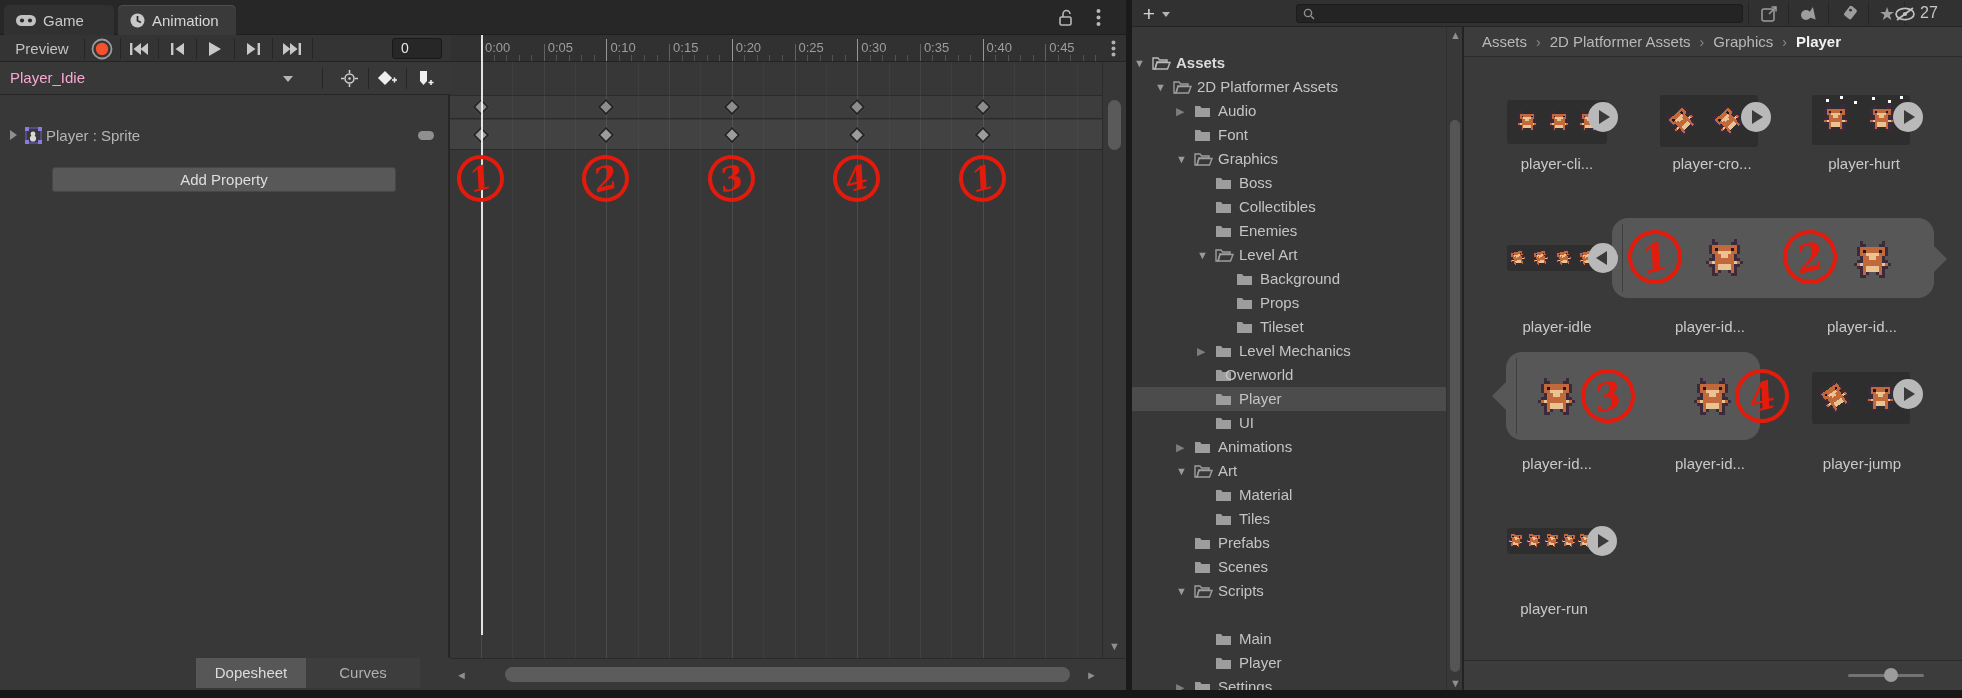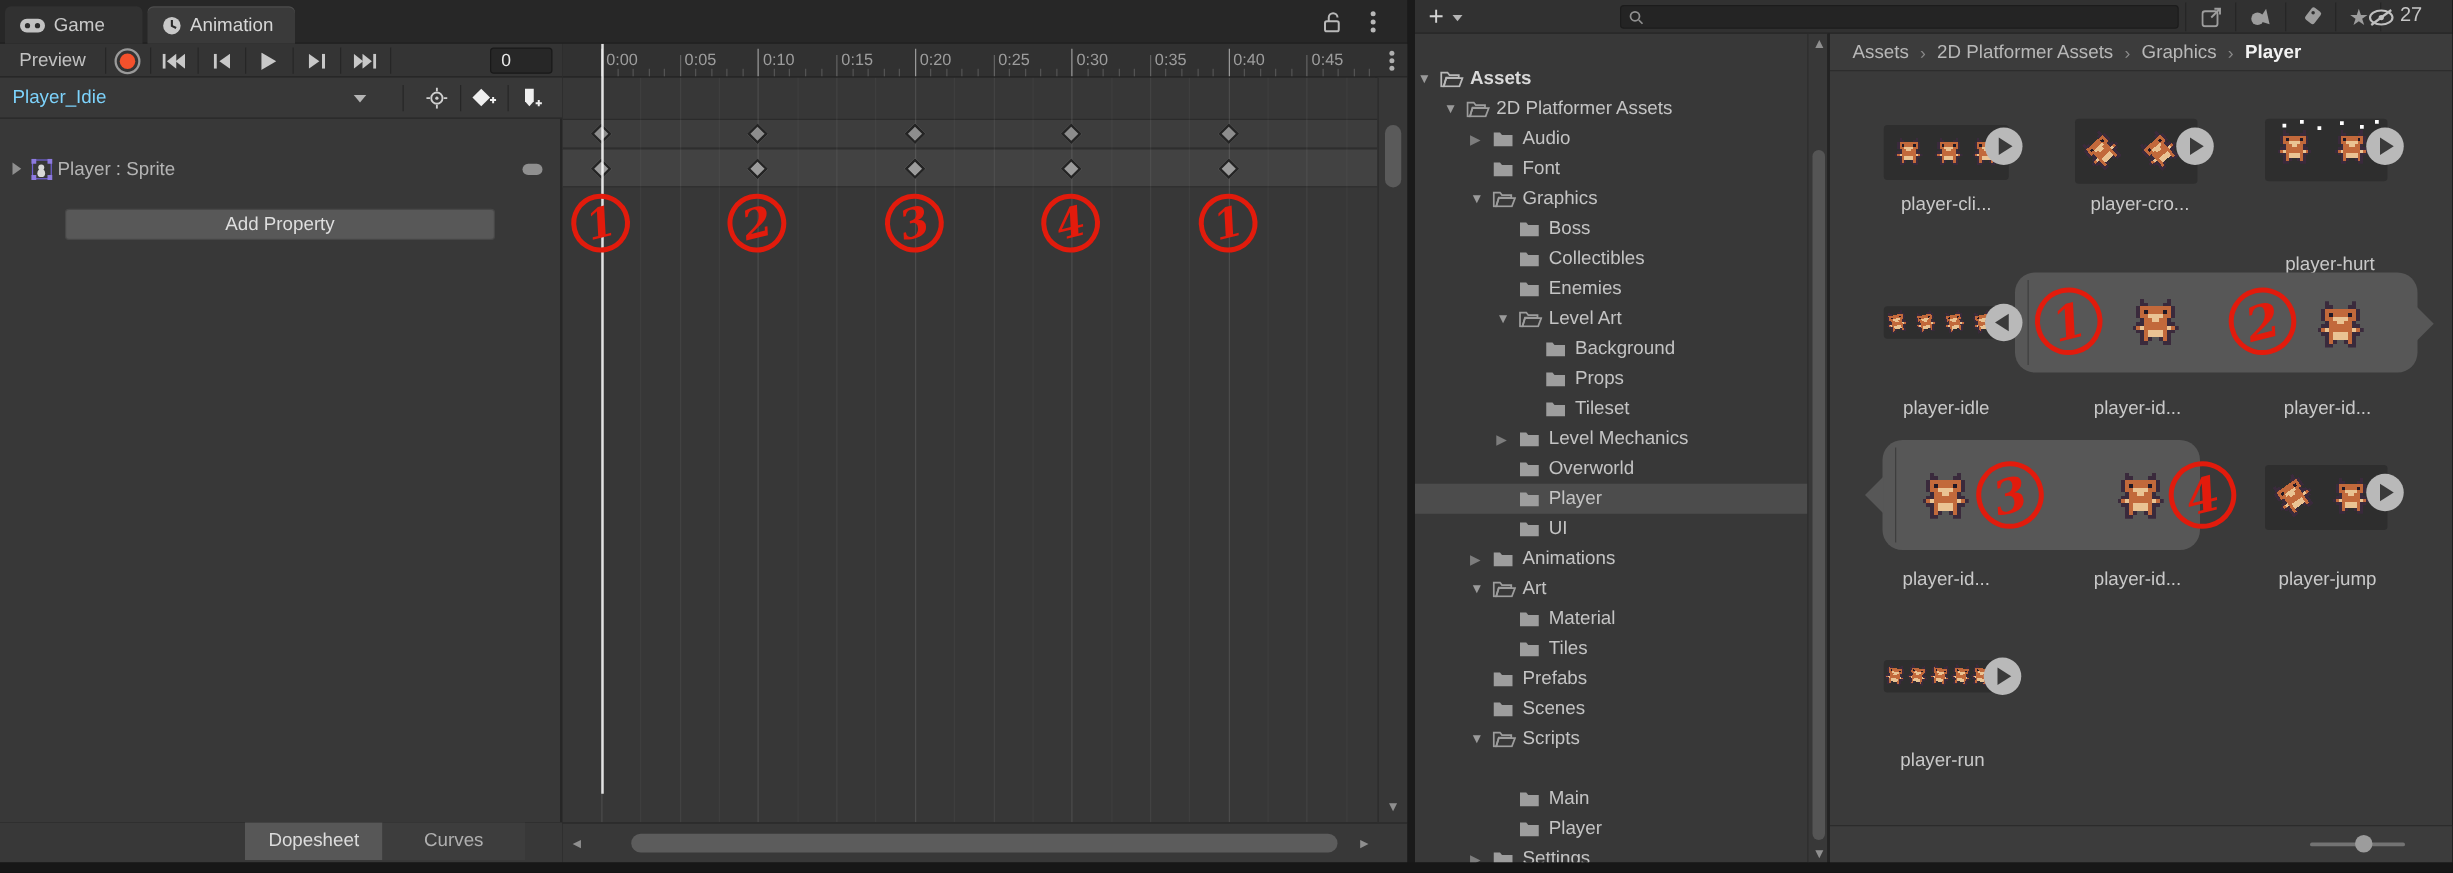--- a/index.html
+++ b/index.html
@@ -13,21 +13,21 @@
   .tab { position:absolute; top:5px; height:30px; border-radius:5px 5px 0 0; display:flex; align-items:center; gap:7px; padding:0 12px; color:#c9c9c9; font-size:15px; }
   .tab.inactive { background:#313131; }
   .tab.active   { background:#3a3a3a; box-shadow:inset 0 1px 0 #4e4e4e; color:#d6d6d6; }
 
   #anim-toolbar { left:0; top:35px; width:450px; height:27px; background:#343434; border-bottom:1px solid #232323; }
   .tb-sep { position:absolute; top:3px; width:1px; height:21px; background:#262626; }
   .tb-ic { position:absolute; top:0; height:27px; display:flex; align-items:center; justify-content:center; }
   #frame-field { position:absolute; left:392px; top:3px; width:50px; height:21px; background:#272727; border:1px solid #191919; border-radius:3px; color:#e8e8e8; font-size:14px; line-height:19px; padding-left:8px; }
 
   #clip-row { left:0; top:62px; width:450px; height:33px; background:#383838; border-bottom:1px solid #262626; }
-  #clip-name { position:absolute; left:10px; top:7px; font-size:15px; color:#7dd3fc; }
+  #clip-name { position:absolute; left:10px; top:7px; font-size:15px; color:#f9a8d4; }
   .caret-down { width:0; height:0; border-left:5px solid transparent; border-right:5px solid transparent; border-top:6px solid #b5b5b5; }
 
   #left-list { left:0; top:95px; width:450px; height:563px; background:#383838; border-right:2px solid #262626; }
   #prop-row { position:absolute; left:0; top:25px; width:448px; height:30px; display:flex; align-items:center; }
   #prop-label { font-size:15px; color:#b4b4b4; margin-left:4px; }
   #prop-value-dash { position:absolute; left:418px; top:11px; width:16px; height:9px; border-radius:5px; background:#8f8f8f; }
   #add-prop-btn { position:absolute; left:52px; top:72px; width:344px; height:25px; background:#585858; border:1px solid #474747; border-radius:3px; color:#dedede; font-size:15px; text-align:center; line-height:23px; }
 
   #mode-tabs { left:0; top:658px; width:450px; height:32px; background:#383838; }
   .mode-tab { position:absolute; top:0; height:30px; font-size:15px; text-align:center; line-height:30px; }
@@ -490,21 +490,21 @@
         <span class="tree-arrow" style="left:65px;color:#7d7d7d;">▶</span>
         <span style="position:absolute;left:83px;top:5px;"><svg width="17" height="14" viewBox="0 0 17 14">
             <path d="M1 2 h5 l1.6 2 H16 v9 H1 Z" fill="#9d9d9d"></path>
           </svg></span>
         <span class="tree-label" style="left:107px;">Level Mechanics</span>
       </div>
       <div class="tree-row" style="top:336px;">
         <span style="position:absolute;left:83px;top:5px;"><svg width="17" height="14" viewBox="0 0 17 14">
             <path d="M1 2 h5 l1.6 2 H16 v9 H1 Z" fill="#9d9d9d"></path>
           </svg></span>
-        <span class="tree-label" style="left:107px;text-align:center;">Overworld</span>
+        <span class="tree-label" style="left:93px;text-align:center;">Overworld</span>
       </div>
       <div class="tree-row sel" style="top:360px;">
         <span style="position:absolute;left:83px;top:5px;"><svg width="17" height="14" viewBox="0 0 17 14">
             <path d="M1 2 h5 l1.6 2 H16 v9 H1 Z" fill="#9d9d9d"></path>
           </svg></span>
         <span class="tree-label" style="left:107px;">Player</span>
       </div>
       <div class="tree-row" style="top:384px;">
         <span style="position:absolute;left:83px;top:5px;"><svg width="17" height="14" viewBox="0 0 17 14">
             <path d="M1 2 h5 l1.6 2 H16 v9 H1 Z" fill="#9d9d9d"></path>
@@ -1287,21 +1287,21 @@
           </svg></span>
         <span class="sparkle" style="left:362px;top:72px;width:3px;height:3px;"></span>
         <span class="sparkle" style="left:376px;top:69px;width:3px;height:3px;"></span>
         <span class="sparkle" style="left:390px;top:74px;width:3px;height:3px;"></span>
         <span class="sparkle" style="left:408px;top:70px;width:3px;height:3px;"></span>
         <span class="sparkle" style="left:424px;top:73px;width:3px;height:3px;"></span>
         <span class="sparkle" style="left:436px;top:69px;width:3px;height:3px;"></span>
         <div class="badge" style="left:429px;top:75px;">
           <span class="tri-r"></span>
         </div>
-        <div class="asset-label" style="left:400px;top:128px;margin-top:48px;">player-hurt</div>
+        <div class="asset-label" style="left:400px;top:128px;">player-hurt</div>
         <div class="thumb" style="left:43px;top:218px;width:98px;height:26px;"></div>
         <span class="fox-wrap" style="left:45px;top:222px;"><svg width="17" height="17" viewBox="0 0 12 12" shape-rendering="crispEdges" style="transform:rotate(-12deg);">
             <rect x="2" y="0" width="1" height="1" fill="#3a2a3c"></rect>
             <rect x="9" y="0" width="1" height="1" fill="#3a2a3c"></rect>
             <rect x="2" y="1" width="1" height="1" fill="#3a2a3c"></rect>
             <rect x="3" y="1" width="1" height="1" fill="#3a2a3c"></rect>
             <rect x="8" y="1" width="1" height="1" fill="#3a2a3c"></rect>
             <rect x="9" y="1" width="1" height="1" fill="#3a2a3c"></rect>
             <rect x="1" y="2" width="1" height="1" fill="#3a2a3c"></rect>
             <rect x="2" y="2" width="1" height="1" fill="#c2693b"></rect>

